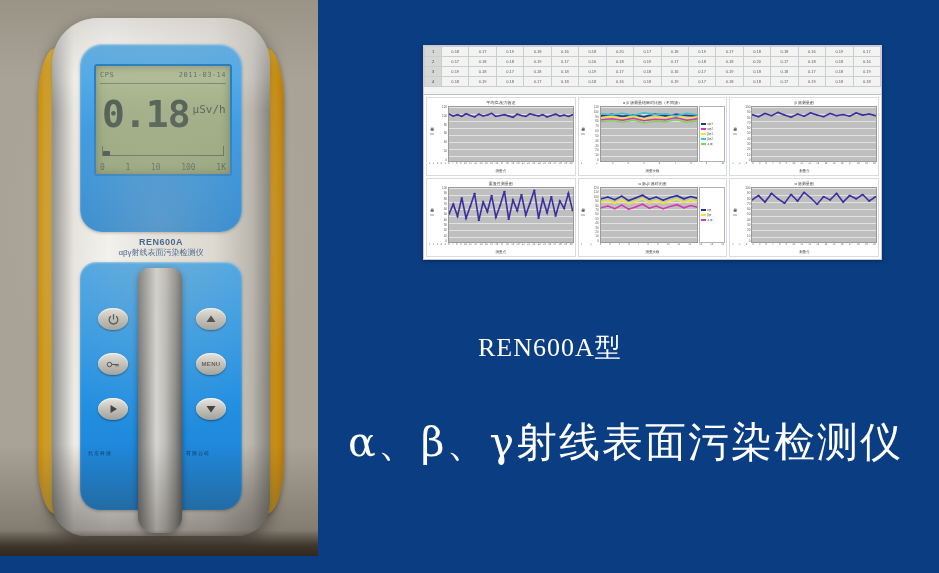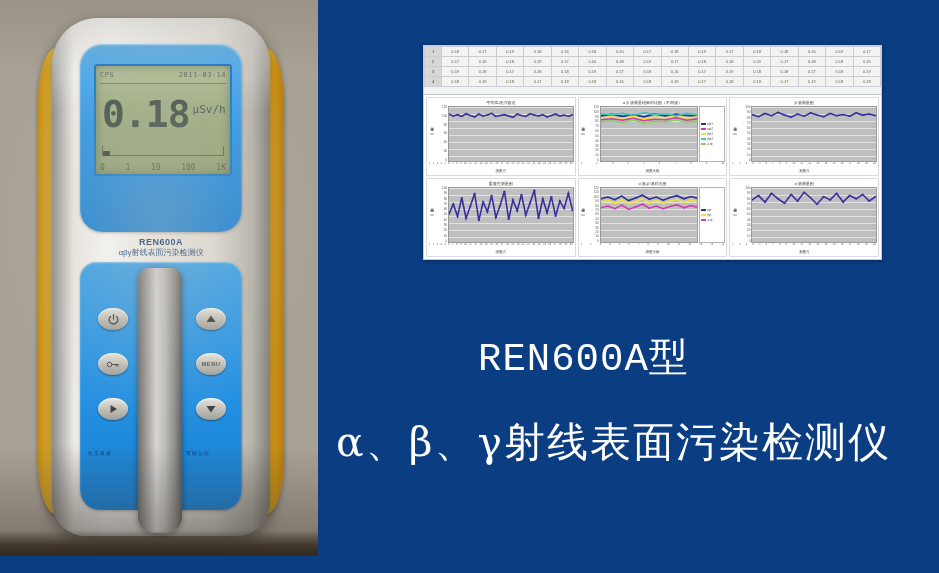--- a/index.html
+++ b/index.html
@@ -196,24 +196,24 @@
     font-size:2.6px;color:#555;padding:0 1px;overflow:hidden;
   }
   .x-axis-label{font-size:3.5px;text-align:center;color:#3a3a3a;height:6px;line-height:6px;}
 
   
   .headline{
     position:absolute;color:#ffffff;white-space:nowrap;
   }
   #title-model{
     left:478px;top:330px;
-    font-family:Liberation Mono, monospace;font-size:39px;letter-spacing:1px;
+    font-family:Liberation Serif, serif;font-size:26px;letter-spacing:1px;
   }
   #title-desc{
-    left:336px;top:415px;
+    left:348px;top:415px;
     font-family:"DejaVu Serif",serif;font-size:41px;letter-spacing:2px;
   }
 </style>
 </head>
 <body>
 
 <div id="photo">
   <div class="device">
 
     <div class="grip left"></div>

